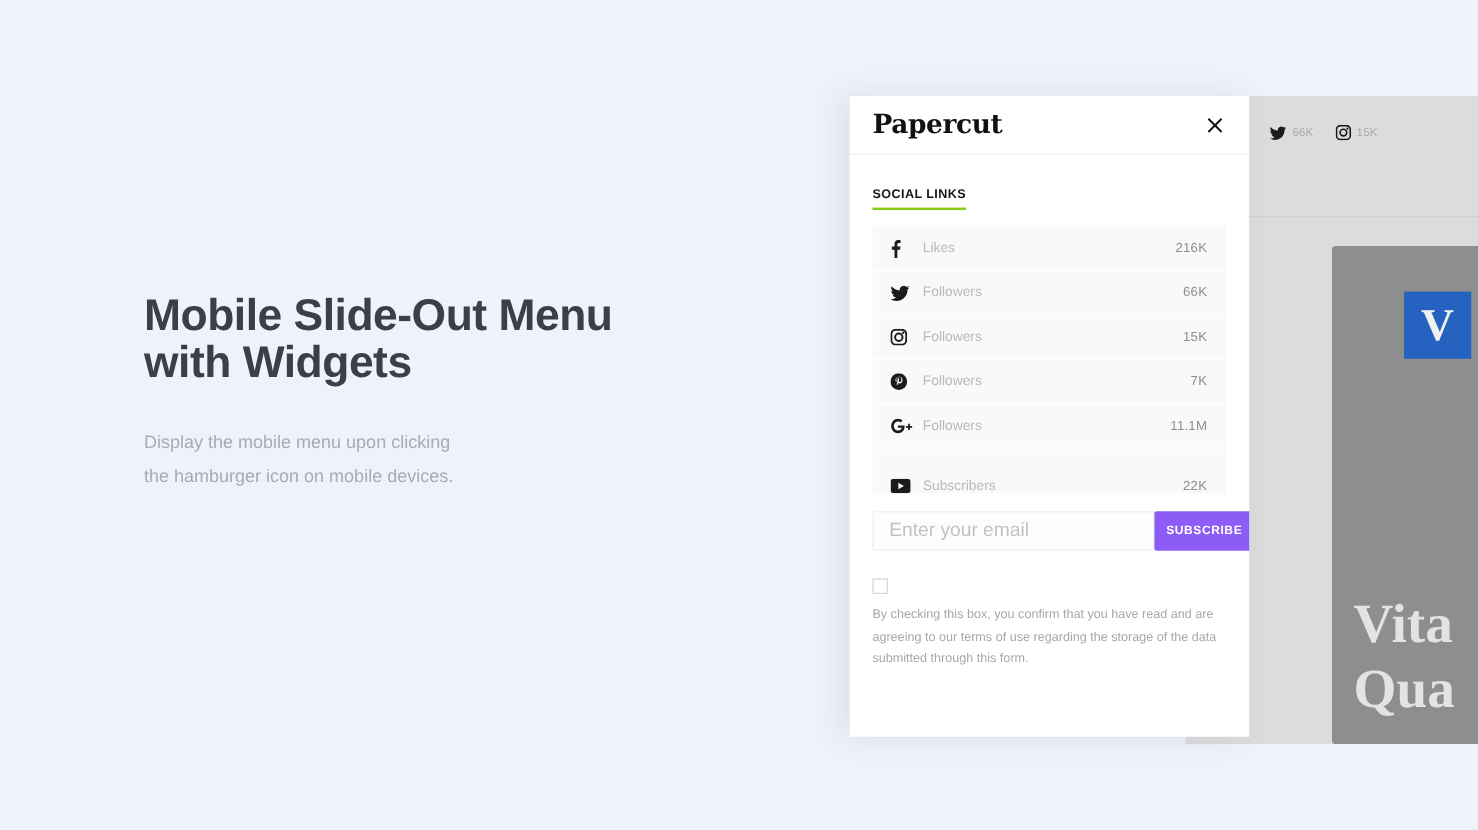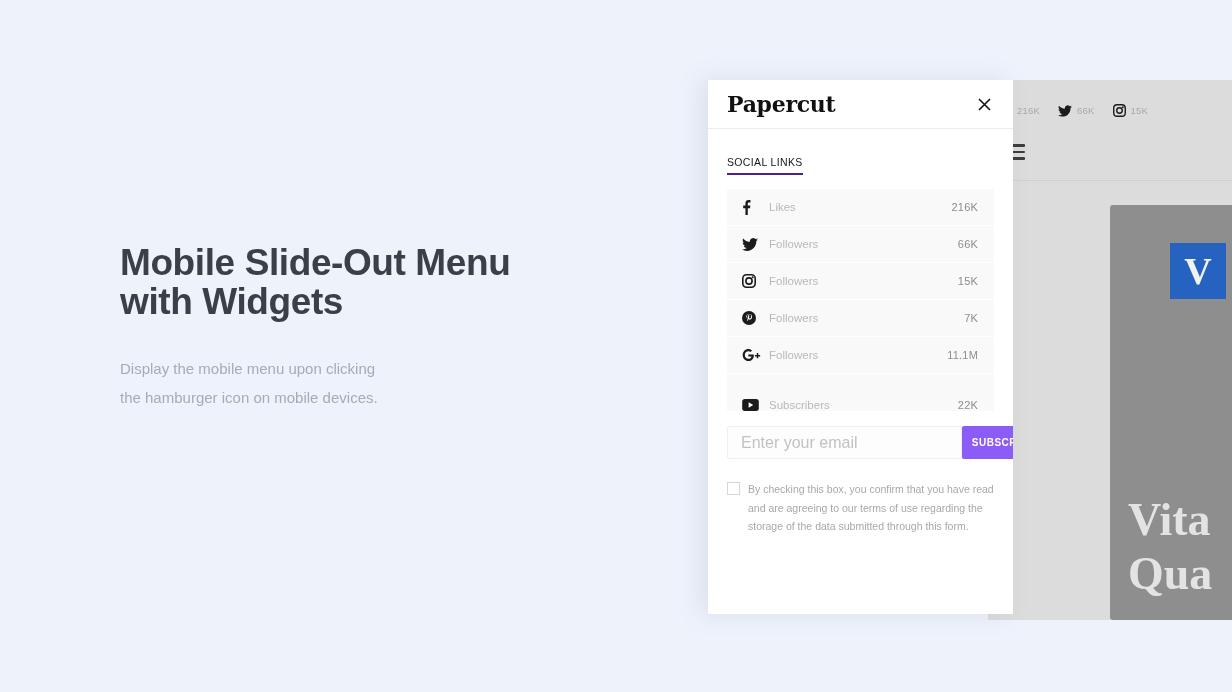--- a/index.html
+++ b/index.html
@@ -129,21 +129,21 @@
     line-height: 1.18;
     color: #e3e3e3;
     white-space: pre-line;
   }
 
   
   .drawer {
     position: absolute;
     left: 708px;
     top: 80px;
-    width: 305px;
+    width: 333px;
     height: 534px;
     background: #ffffff;
     box-shadow: -7px 0 22px rgba(120, 130, 160, 0.16);
     overflow: hidden;
   }
   .drawer-header {
     height: 49px;
     border-bottom: 1px solid #ececec;
     display: flex;
     align-items: center;
@@ -165,27 +165,27 @@
     align-items: center;
     justify-content: center;
     cursor: pointer;
   }
 
   .widget {
     padding: 0 19px;
   }
   .widget-title {
     font-size: 10.5px;
-    font-weight: normal;
+    font-weight: bold;
     letter-spacing: 0.35px;
     color: #14181c;
     padding-top: 27px;
     padding-bottom: 5px;
     display: inline-block;
-    border-bottom: 2px solid #4c1d95;
+    border-bottom: 2px solid #84cc16;
   }
 
   .social-list {
     margin-top: 14px;
     background: #f9f9f9;
   }
   .social-row {
     display: flex;
     align-items: center;
     height: 37px;
@@ -243,20 +243,21 @@
     font-weight: bold;
     letter-spacing: 0.5px;
     cursor: pointer;
     border-radius: 2px;
   }
 
   .consent {
     display: flex;
     margin-top: 21px;
     gap: 8px;
+    flex-direction: column;
   }
   .consent-box {
     flex: 0 0 auto;
     width: 11px;
     height: 11px;
     border: 1px solid #d6d6d6;
     background: #fff;
     margin-top: 2px;
     cursor: pointer;
   }

